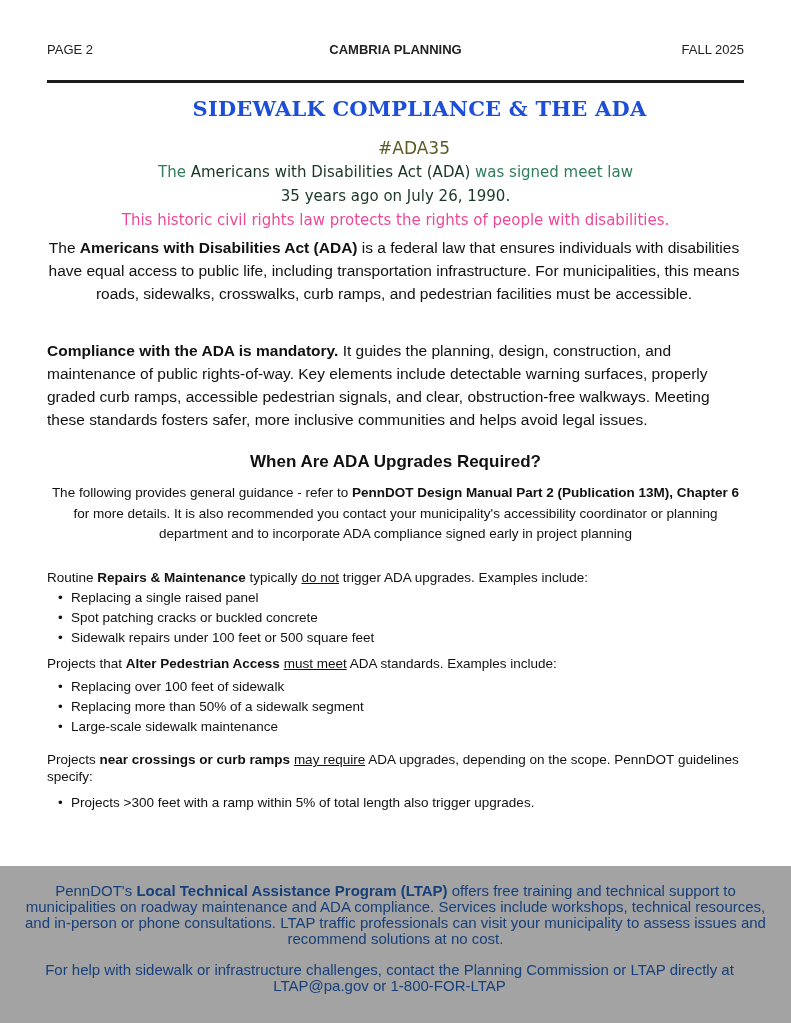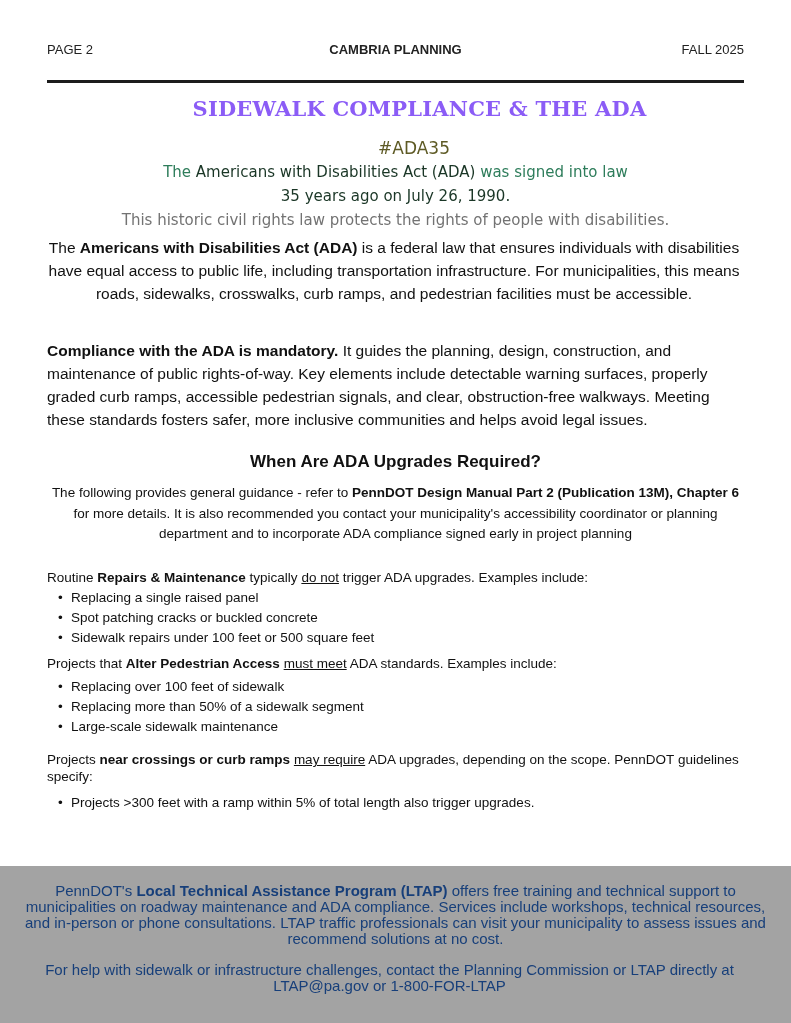--- a/index.html
+++ b/index.html
@@ -12,28 +12,28 @@
     font-size: 13px; color: #222;
   }
   .header .left { position: absolute; left: 0; top: 0; }
   .header .center { position: absolute; left: 0; right: 0; top: 0; text-align: center; font-weight: bold; }
   .header .right { position: absolute; right: 0; top: 0; }
   .rule { position: absolute; top: 80px; left: 47px; right: 47px; height: 3px; background: #1c1c1c; }
 
   .title {
     position: absolute; top: 96px; left: 0; right: 0; text-align: center;
     font-family: "DejaVu Serif", serif; font-weight: bold; font-size: 21px;
-    color: #8b5cf6; letter-spacing: 0.2px; padding-left: 48px;
+    color: #1d4ed8; letter-spacing: 0.2px; padding-left: 48px;
   }
   .ada-block { position: absolute; top: 136px; left: 0; right: 0; text-align: center; font-family: "DejaVu Sans", sans-serif; }
   .hashtag { font-size: 17px; color: #5e5a25; line-height: 24px; margin-left: 37px; }
   .ada-line { font-size: 15px; line-height: 24px; color: #2e7d5b; }
   .ada-line .strong { color: #1a3626; }
   .ada-line2 { font-size: 15px; line-height: 24px; color: #1a3626; }
-  .ada-line3 { font-size: 15px; line-height: 24px; color: #737373; }
+  .ada-line3 { font-size: 15px; line-height: 24px; color: #ec4899; }
 
   .p1 { position: absolute; top: 236px; left: 47px; right: 50px; font-size: 15.5px; line-height: 23px; color: #111; text-align: center; }
   .p2 { position: absolute; top: 339px; left: 47px; right: 50px; font-size: 15.5px; line-height: 23px; color: #111; }
   .h2 { position: absolute; top: 452px; left: 0; right: 0; text-align: center; font-weight: bold; font-size: 17px; color: #111; }
   .guidance { position: absolute; top: 483px; left: 48px; right: 48px; text-align: center; font-size: 13.5px; line-height: 20.5px; color: #111; }
 
   .section { position: absolute; left: 47px; right: 47px; font-size: 13.5px; color: #111; }
   .section .intro { line-height: 20px; }
   .section ul { margin: 0; padding-left: 24px; list-style: none; }
   .section li { line-height: 20px; position: relative; }
@@ -58,21 +58,21 @@
   <span class="left">PAGE 2</span>
   <span class="center">CAMBRIA PLANNING</span>
   <span class="right">FALL 2025</span>
 </div>
 <div class="rule"></div>
 
 <div class="title">SIDEWALK COMPLIANCE &amp; THE ADA</div>
 
 <div class="ada-block">
   <div class="hashtag">#ADA35</div>
-  <div class="ada-line"><span>The </span><span class="strong">Americans with Disabilities Act (ADA)</span><span> was signed into law</span></div>
+  <div class="ada-line"><span>The </span><span class="strong">Americans with Disabilities Act (ADA)</span><span> was signed meet law</span></div>
   <div class="ada-line2">35 years ago on July 26, 1990.</div>
   <div class="ada-line3">This historic civil rights law protects the rights of people with disabilities.</div>
 </div>
 
 <p class="p1" style="margin:0"><span>The </span><b>Americans with Disabilities Act (ADA)</b><span> is a federal law that ensures individuals with disabilities have equal access to public life, including transportation infrastructure. For municipalities, this means roads, sidewalks, crosswalks, curb ramps, and pedestrian facilities must be accessible.</span></p>
 
 <p class="p2" style="margin:0"><b>Compliance with the ADA is mandatory.</b><span> It guides the planning, design, construction, and maintenance of public rights-of-way. Key elements include detectable warning surfaces, properly graded curb ramps, accessible pedestrian signals, and clear, obstruction-free walkways. Meeting these standards fosters safer, more inclusive communities and helps avoid legal issues.</span></p>
 
 <div class="h2">When Are ADA Upgrades Required?</div>
 

